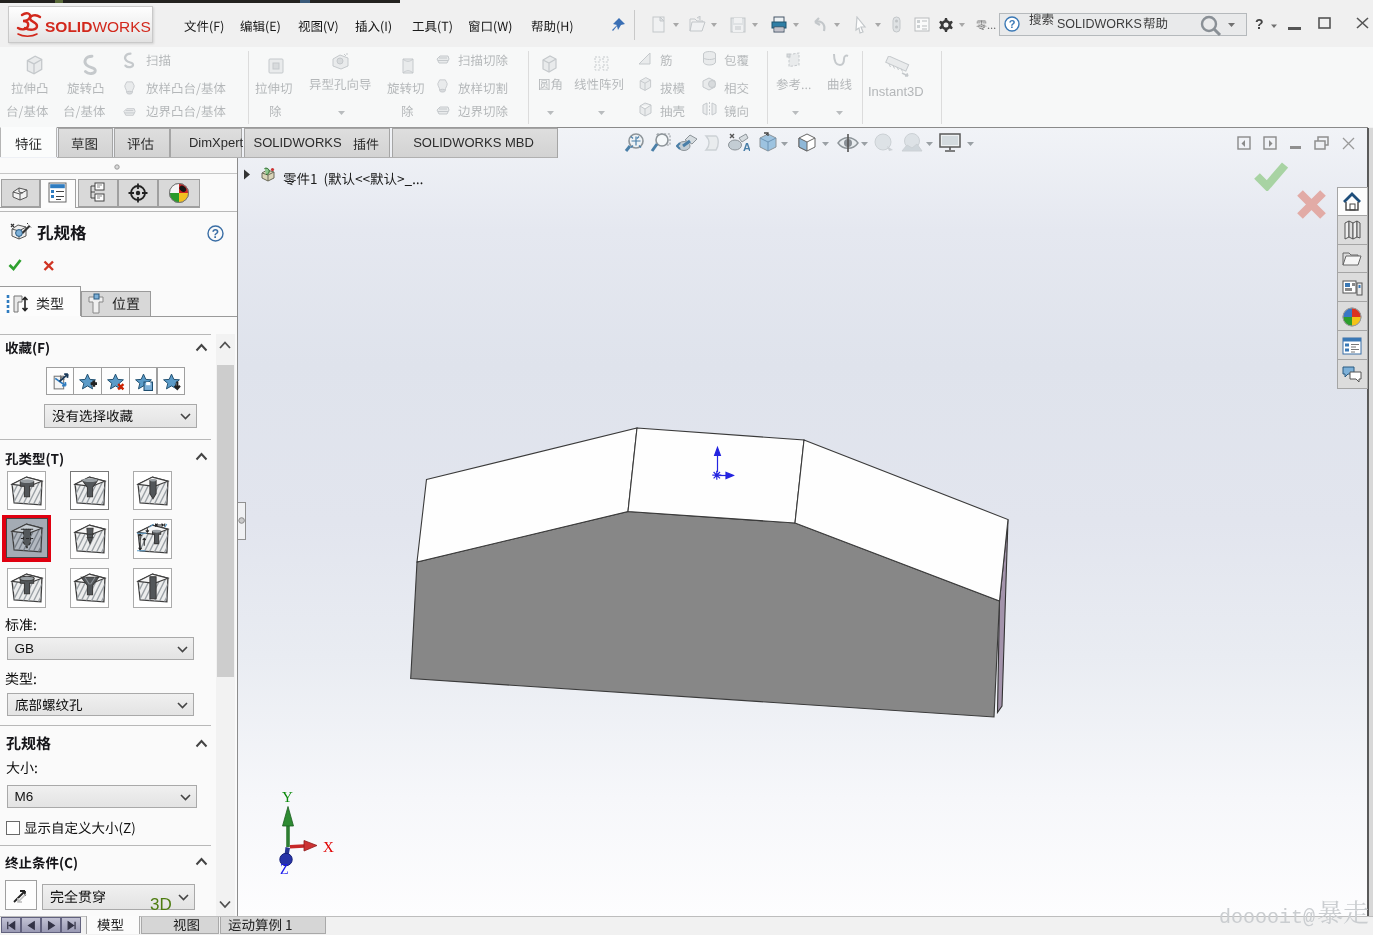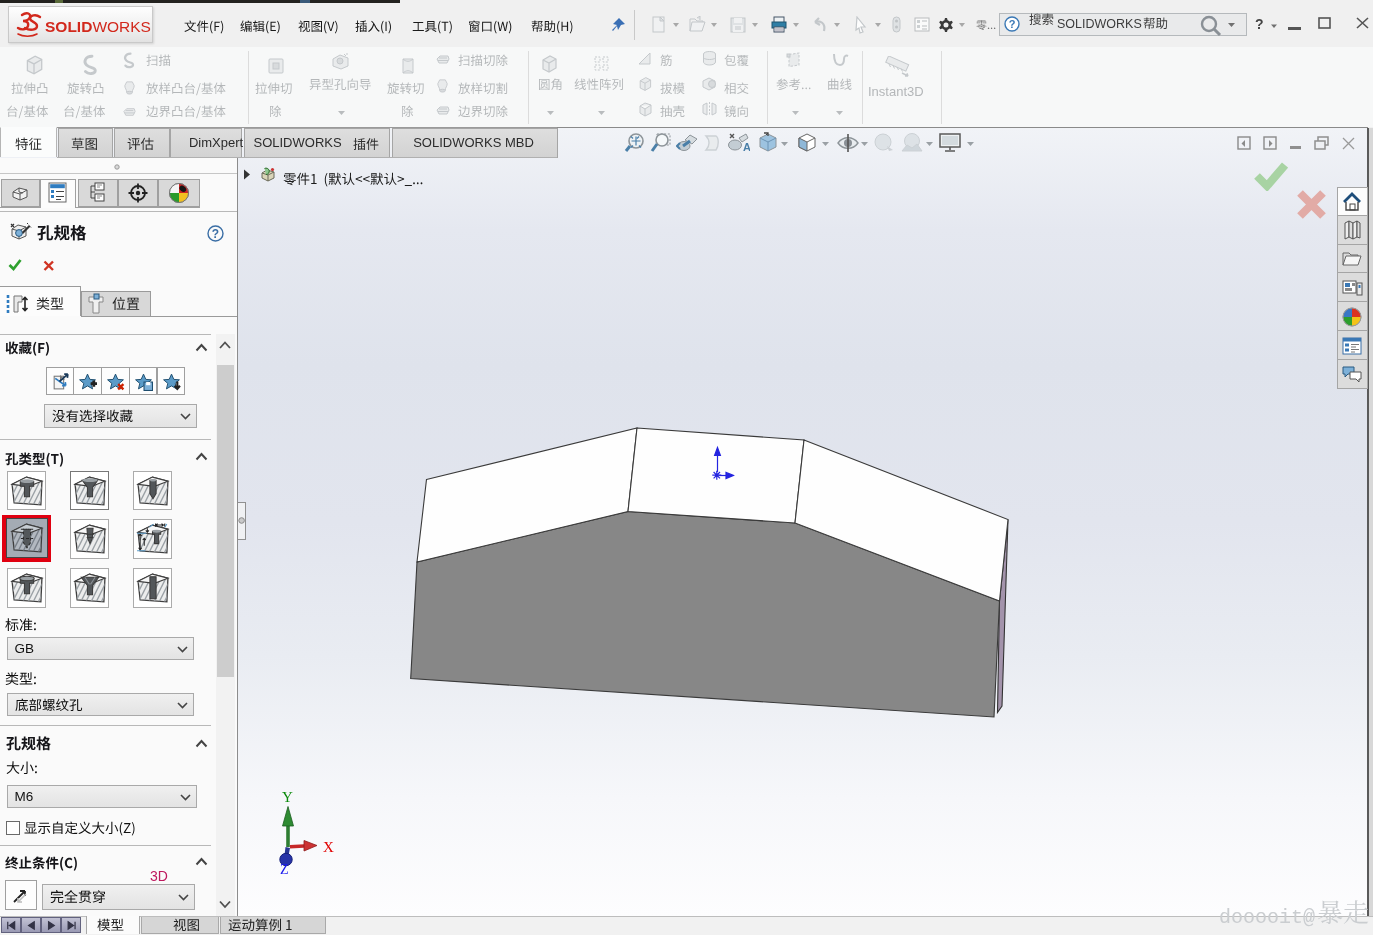--- a/index.html
+++ b/index.html
@@ -959,19 +959,19 @@
   </svg>
 <div style="position:absolute;left:61.099999999999994px;top:916.5px;width:20.2px;height:16.5px;background:linear-gradient(180deg,#c2c2d4,#9a9ab4);border:1px solid #62627e"></div>
 <svg style="position:absolute;left:63.099999999999994px;top:918.5px" width="16" height="13" viewBox="0 0 19 16">
     <path d="M14.5 3.5 v9 M6 3.5 L12.5 8 L6 12.5 Z" fill="#333346" stroke="#333346" stroke-width="1.5"></path>
   </svg>
 <div style="position:absolute;left:86px;top:915.5px;width:54px;height:18px;background:#fbfbfb;border-left:1px solid #a9a9a9;border-right:1px solid #a9a9a9"></div>
 <svg style="position:absolute;left:97px;top:915px;width:29px;height:20px;overflow:visible" viewBox="0 -15 29 20">
     <path d="M6.4 -5.6H11.1V-4.7H6.4ZM6.4 -7.3H11.1V-6.4H6.4ZM9.9 -11.3V-10.2H7.8V-11.3H6.8V-10.2H4.9V-9.4H6.8V-8.3H7.8V-9.4H9.9V-8.3H10.9V-9.4H12.8V-10.2H10.9V-11.3ZM5.4 -8.1V-3.9H8.2C8.1 -3.5 8.1 -3.1 8 -2.8H4.6V-1.9H7.7C7.2 -0.9 6.2 -0.2 4.2 0.3C4.4 0.5 4.7 0.9 4.8 1.1C7.1 0.5 8.2 -0.5 8.7 -1.9C9.4 -0.4 10.7 0.6 12.4 1.1C12.6 0.8 12.8 0.4 13 0.2C11.5 -0.1 10.4 -0.8 9.7 -1.9H12.7V-2.8H9C9.1 -3.1 9.1 -3.5 9.2 -3.9H12.1V-8.1ZM2.4 -11.3V-8.7H0.7V-7.8H2.4V-7.8C2 -5.9 1.2 -3.8 0.4 -2.7C0.6 -2.4 0.9 -2 1 -1.7C1.5 -2.5 2 -3.7 2.4 -5V1.1H3.3V-5.9C3.7 -5.2 4.1 -4.3 4.3 -3.9L4.9 -4.6C4.7 -5 3.7 -6.7 3.3 -7.2V-7.8H4.7V-8.7H3.3V-11.3Z M22.1 -10.6V-6H23V-10.6ZM24.6 -11.3V-5.2C24.6 -5 24.5 -5 24.3 -5C24.1 -5 23.4 -5 22.7 -5C22.8 -4.7 23 -4.3 23 -4.1C24 -4.1 24.6 -4.1 25 -4.2C25.4 -4.4 25.6 -4.6 25.6 -5.2V-11.3ZM18.7 -9.9V-8H17.1V-8.1V-9.9ZM14.4 -8V-7.1H16.1C15.9 -6.2 15.5 -5.3 14.3 -4.6C14.5 -4.5 14.8 -4.1 15 -3.9C16.3 -4.7 16.8 -6 17 -7.1H18.7V-4.2H19.7V-7.1H21.2V-8H19.7V-9.9H21V-10.8H14.8V-9.9H16.1V-8.1V-8ZM19.8 -4.5V-3H15.5V-2.1H19.8V-0.3H14.1V0.6H26.4V-0.3H20.8V-2.1H24.9V-3H20.8V-4.5Z" fill="#222"></path>
   </svg>
 <div style="position:absolute;left:140.8px;top:916.5px;width:78px;height:17px;background:#d6d6d6;border:1px solid #a9a9a9;border-top:none"></div>
-<div class="ab" style="left:150px;top:868px;font-size:14px;color:#be185d">3D </div>
+<div class="ab" style="left:150px;top:895px;font-size:17px;color:#4d7c0f">3D </div>
 <svg style="position:absolute;left:173px;top:915px;width:29px;height:20px;overflow:visible" viewBox="0 -15 29 20">
     <path d="M6.1 -10.7V-3.5H7.1V-9.8H11.2V-3.5H12.2V-10.7ZM2.1 -10.9C2.6 -10.3 3.1 -9.6 3.3 -9.1L4.2 -9.6C3.9 -10.1 3.4 -10.8 2.8 -11.3ZM8.6 -8.8V-6.1C8.6 -4 8.2 -1.4 4.8 0.3C5 0.5 5.3 0.9 5.4 1.1C7.5 0 8.5 -1.4 9.1 -2.9V-0.3C9.1 0.6 9.4 0.9 10.3 0.9H11.6C12.7 0.9 12.9 0.3 13 -1.8C12.8 -1.9 12.4 -2 12.2 -2.2C12.1 -0.3 12.1 0.1 11.6 0.1H10.5C10.1 0.1 10 0 10 -0.4V-3.7H9.3C9.5 -4.5 9.6 -5.4 9.6 -6.1V-8.8ZM0.9 -9V-8.1H4.1C3.3 -6.4 1.9 -4.7 0.5 -3.7C0.7 -3.6 0.9 -3 1 -2.8C1.5 -3.1 2.1 -3.6 2.6 -4.2V1.1H3.5V-4.8C4 -4.1 4.6 -3.4 4.8 -3L5.5 -3.8C5.2 -4.1 4.3 -5.1 3.8 -5.7C4.4 -6.6 5 -7.6 5.4 -8.7L4.8 -9.1L4.6 -9Z M18.6 -3.8C19.6 -3.5 21 -3.1 21.8 -2.7L22.2 -3.4C21.4 -3.7 20.1 -4.2 19 -4.4ZM17.2 -2.1C19.1 -1.8 21.4 -1.3 22.7 -0.8L23.2 -1.6C21.8 -2 19.5 -2.5 17.7 -2.7ZM14.6 -10.7V1.1H15.6V0.5H24.9V1.1H25.9V-10.7ZM15.6 -0.4V-9.8H24.9V-0.4ZM19.1 -9.6C18.4 -8.5 17.3 -7.4 16.1 -6.7C16.3 -6.6 16.7 -6.3 16.8 -6.1C17.2 -6.4 17.6 -6.7 18 -7.1C18.5 -6.6 19 -6.2 19.5 -5.9C18.3 -5.3 17.1 -4.9 15.8 -4.7C16 -4.5 16.2 -4.1 16.3 -3.8C17.7 -4.2 19.1 -4.7 20.4 -5.3C21.5 -4.7 22.8 -4.3 24 -4C24.2 -4.2 24.4 -4.6 24.6 -4.8C23.4 -5 22.2 -5.3 21.2 -5.8C22.2 -6.5 23 -7.3 23.6 -8.2L23 -8.5L22.9 -8.5H19.4C19.6 -8.7 19.8 -9 19.9 -9.3ZM18.6 -7.6 18.7 -7.7H22.2C21.7 -7.2 21.1 -6.7 20.3 -6.3C19.6 -6.7 19 -7.1 18.6 -7.6Z" fill="#222"></path>
   </svg>
 <div style="position:absolute;left:219.8px;top:916.5px;width:106px;height:17px;background:#d6d6d6;border:1px solid #a9a9a9;border-top:none"></div>
 <svg style="position:absolute;left:228px;top:915px;width:66px;height:20px;overflow:visible" viewBox="0 -15 66 20">
     <path d="M5.1 -10.5V-9.5H11.9V-10.5ZM0.9 -10C1.7 -9.4 2.8 -8.6 3.3 -8.2L4 -8.9C3.5 -9.4 2.4 -10.1 1.6 -10.6ZM5.1 -1.6C5.5 -1.8 6.1 -1.8 11.1 -2.3L11.7 -1.3L12.6 -1.7C12 -2.8 11 -4.5 10.1 -5.8L9.3 -5.4C9.7 -4.8 10.2 -3.9 10.7 -3.2L6.2 -2.8C6.9 -3.9 7.6 -5.2 8.2 -6.5H12.9V-7.4H4.2V-6.5H7C6.5 -5.1 5.7 -3.8 5.5 -3.4C5.2 -3 5 -2.7 4.7 -2.6C4.8 -2.3 5 -1.8 5.1 -1.6ZM3.4 -6.6H0.6V-5.7H2.4V-1.4C1.8 -1.1 1.2 -0.5 0.5 0.2L1.2 1.1C1.9 0.2 2.6 -0.6 3 -0.6C3.3 -0.6 3.8 -0.1 4.3 0.2C5.3 0.8 6.4 1 8.1 1C9.5 1 11.8 0.9 12.7 0.8C12.8 0.5 12.9 0 13.1 -0.3C11.7 -0.1 9.6 -0 8.1 -0C6.6 -0 5.4 -0.1 4.5 -0.7C4 -1 3.7 -1.3 3.4 -1.4Z M14.7 -10.2V-9.3H19.9V-10.2ZM22.3 -11.1C22.3 -10.2 22.3 -9.2 22.3 -8.2H20.3V-7.2H22.2C22.1 -4.2 21.5 -1.4 19.7 0.3C20 0.5 20.3 0.8 20.5 1.1C22.5 -0.8 23 -3.9 23.2 -7.2H25.2C25.1 -2.5 24.9 -0.7 24.6 -0.3C24.4 -0.1 24.3 -0.1 24 -0.1C23.7 -0.1 23 -0.1 22.3 -0.1C22.5 0.2 22.6 0.6 22.6 0.9C23.3 0.9 24 0.9 24.5 0.9C24.9 0.8 25.2 0.7 25.4 0.4C25.9 -0.2 26.1 -2.1 26.3 -7.7C26.3 -7.9 26.3 -8.2 26.3 -8.2H23.3C23.3 -9.2 23.3 -10.2 23.3 -11.1ZM14.7 -0.6 14.7 -0.6V-0.6C15 -0.8 15.5 -0.9 19.3 -1.8L19.5 -0.9L20.4 -1.2C20.2 -2.1 19.5 -3.7 19 -4.9L18.2 -4.7C18.5 -4.1 18.7 -3.3 19 -2.6L15.8 -1.9C16.3 -3.2 16.8 -4.7 17.1 -6.1H20.2V-7H14.2V-6.1H16.1C15.8 -4.5 15.2 -2.9 15 -2.5C14.8 -2 14.6 -1.6 14.4 -1.5C14.5 -1.3 14.6 -0.8 14.7 -0.6Z M30.4 -6.2H37.3V-5.4H30.4ZM30.4 -4.7H37.3V-3.9H30.4ZM30.4 -7.6H37.3V-6.8H30.4ZM34.8 -11.4C34.4 -10.4 33.7 -9.4 32.9 -8.7C33.1 -8.6 33.5 -8.4 33.7 -8.3H31L31.8 -8.6C31.7 -8.8 31.5 -9.2 31.3 -9.5H33.6V-10.3H30C30.2 -10.6 30.3 -10.9 30.4 -11.2L29.5 -11.4C29 -10.4 28.3 -9.3 27.5 -8.6C27.7 -8.5 28.1 -8.2 28.3 -8C28.7 -8.4 29.1 -9 29.5 -9.5H30.2C30.5 -9.1 30.7 -8.6 30.9 -8.3H29.4V-3.2H31.2V-2.3L31.2 -2.1H27.8V-1.2H30.9C30.5 -0.6 29.7 -0.1 28 0.3C28.2 0.5 28.5 0.9 28.6 1.1C30.8 0.5 31.7 -0.4 32 -1.2H35.7V1.1H36.7V-1.2H39.8V-2.1H36.7V-3.2H38.4V-8.3H37L37.7 -8.6C37.6 -8.9 37.4 -9.2 37.1 -9.5H39.7V-10.3H35.4C35.5 -10.6 35.6 -10.9 35.7 -11.2ZM35.7 -2.1H32.2L32.2 -2.3V-3.2H35.7ZM33.8 -8.3C34.2 -8.6 34.5 -9 34.9 -9.5H36C36.3 -9.1 36.7 -8.6 36.9 -8.3Z M49.8 -9.8V-2.2H50.7V-9.8ZM52 -11.3V-0.3C52 -0.1 51.9 -0 51.7 0C51.5 0 50.8 0 50 -0C50.1 0.3 50.3 0.7 50.3 1C51.3 1 52 1 52.4 0.8C52.8 0.6 53 0.3 53 -0.3V-11.3ZM45.3 -3.9C45.8 -3.6 46.4 -3.1 46.8 -2.7C46.1 -1.3 45.3 -0.3 44.3 0.3C44.6 0.5 44.9 0.9 45 1.1C47.1 -0.4 48.5 -3.2 48.9 -7.5L48.3 -7.6L48.2 -7.6H46.4C46.6 -8.3 46.8 -8.9 46.9 -9.6H49.2V-10.6H44.5V-9.6H45.9C45.5 -7.5 44.9 -5.5 43.9 -4.1C44.1 -4 44.5 -3.7 44.7 -3.5C45.3 -4.3 45.8 -5.4 46.2 -6.7H47.9C47.7 -5.5 47.5 -4.5 47.2 -3.6C46.8 -4 46.3 -4.3 45.9 -4.6ZM43.4 -11.3C42.8 -9.3 42 -7.4 40.9 -6.1C41.1 -5.9 41.4 -5.3 41.5 -5.1C41.8 -5.5 42.1 -6 42.4 -6.5V1.1H43.4V-8.5C43.7 -9.3 44 -10.2 44.3 -11.1Z M58.2 0H63.6V-1H61.7V-9.9H60.7C60.2 -9.6 59.5 -9.4 58.7 -9.2V-8.4H60.4V-1H58.2Z" fill="#222"></path>
   </svg>
 </body></html>

